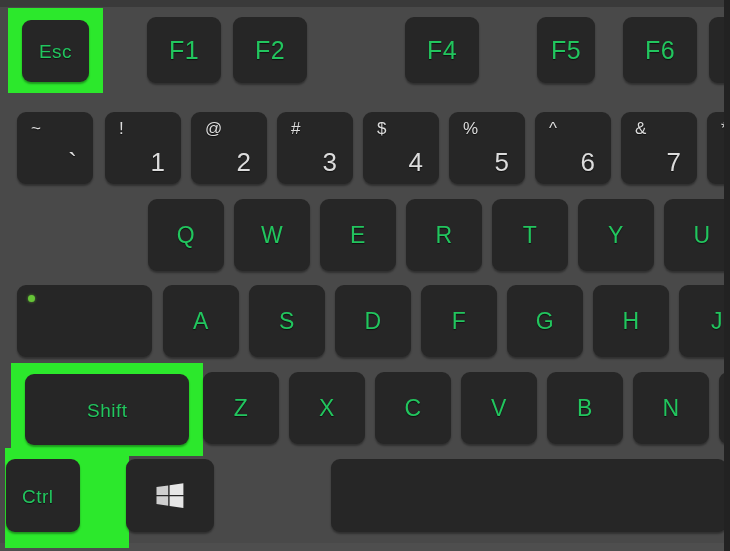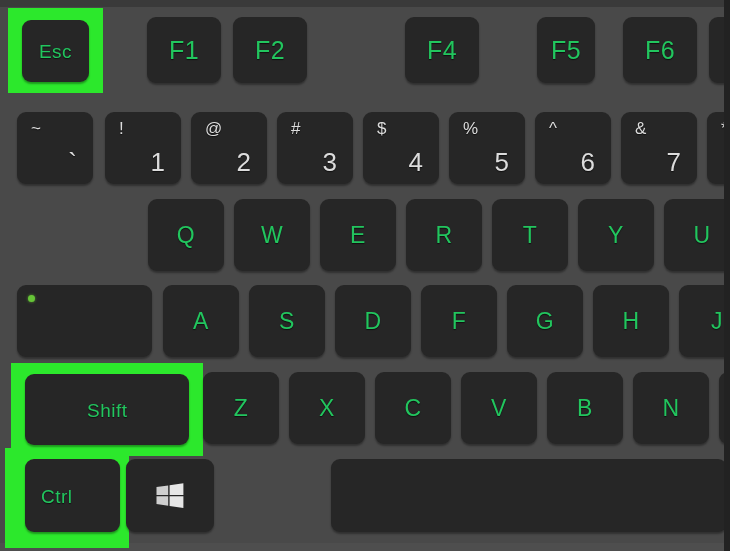--- a/index.html
+++ b/index.html
@@ -247,21 +247,21 @@
   <div class="key" style="left:547px; top:372px; width:76px; height:72px;">
     <span class="glyph">B</span>
   </div>
   <div class="key" style="left:633px; top:372px; width:76px; height:72px;">
     <span class="glyph">N</span>
   </div>
   <div class="key" style="left:719px; top:372px; width:76px; height:72px;">
     <span class="glyph">M</span>
   </div>
 
-  <div class="key word" style="left:25px; top:459px; width:95px; height:73px;">
+  <div class="key word" style="left:6px; top:459px; width:74px; height:73px;">
     <span class="glyph" style="left:16px;">Ctrl</span>
   </div>
   <div class="key" style="left:126px; top:459px; width:88px; height:73px;">
     <span class="winlogo">
       <svg viewBox="0 0 28 27" width="28" height="27" aria-hidden="true">
         <path d="M0.5 4.6 L12.2 2.9 L12.2 12.4 L0.5 12.4 Z" fill="#cfcfcf"></path>
         <path d="M13.6 2.7 L27.4 0.7 L27.4 12.4 L13.6 12.4 Z" fill="#e6e6e6"></path>
         <path d="M0.5 13.8 L12.2 13.8 L12.2 23.3 L0.5 21.6 Z" fill="#cfcfcf"></path>
         <path d="M13.6 13.8 L27.4 13.8 L27.4 25.6 L13.6 23.5 Z" fill="#e6e6e6"></path>
       </svg>

